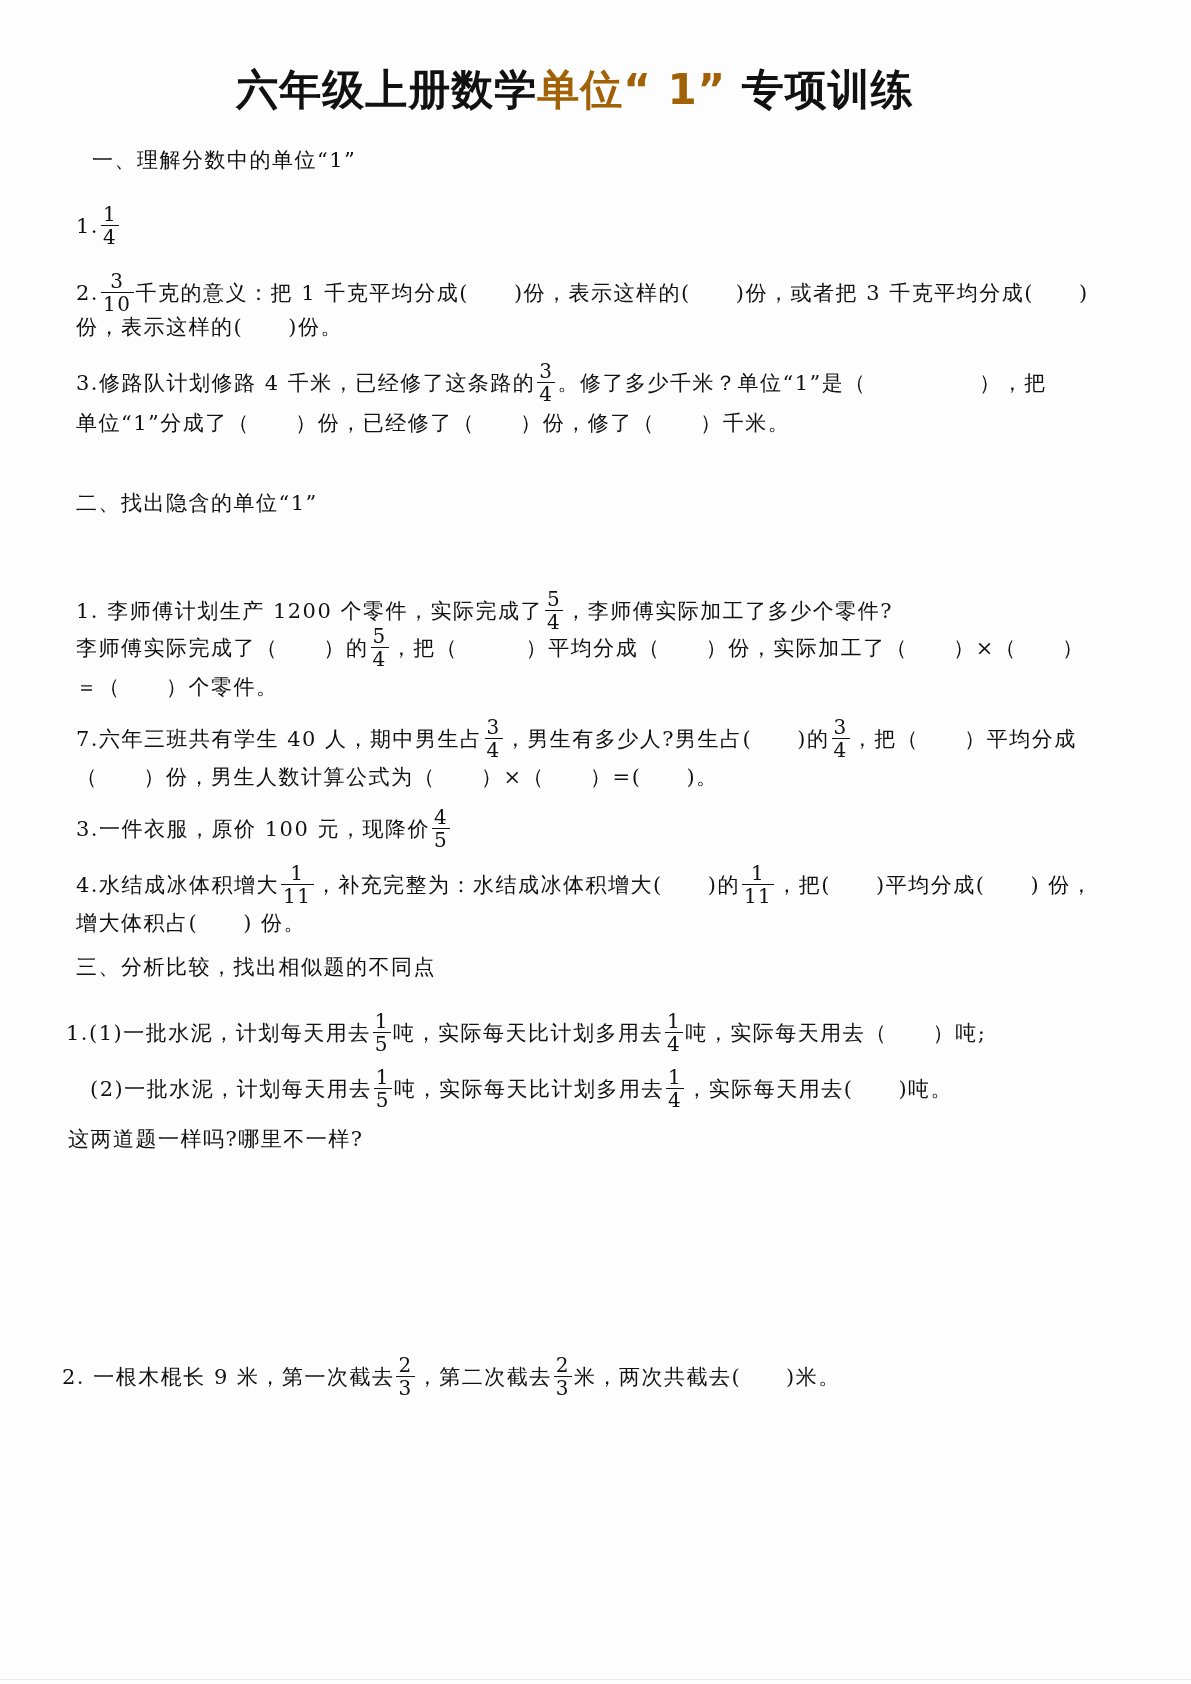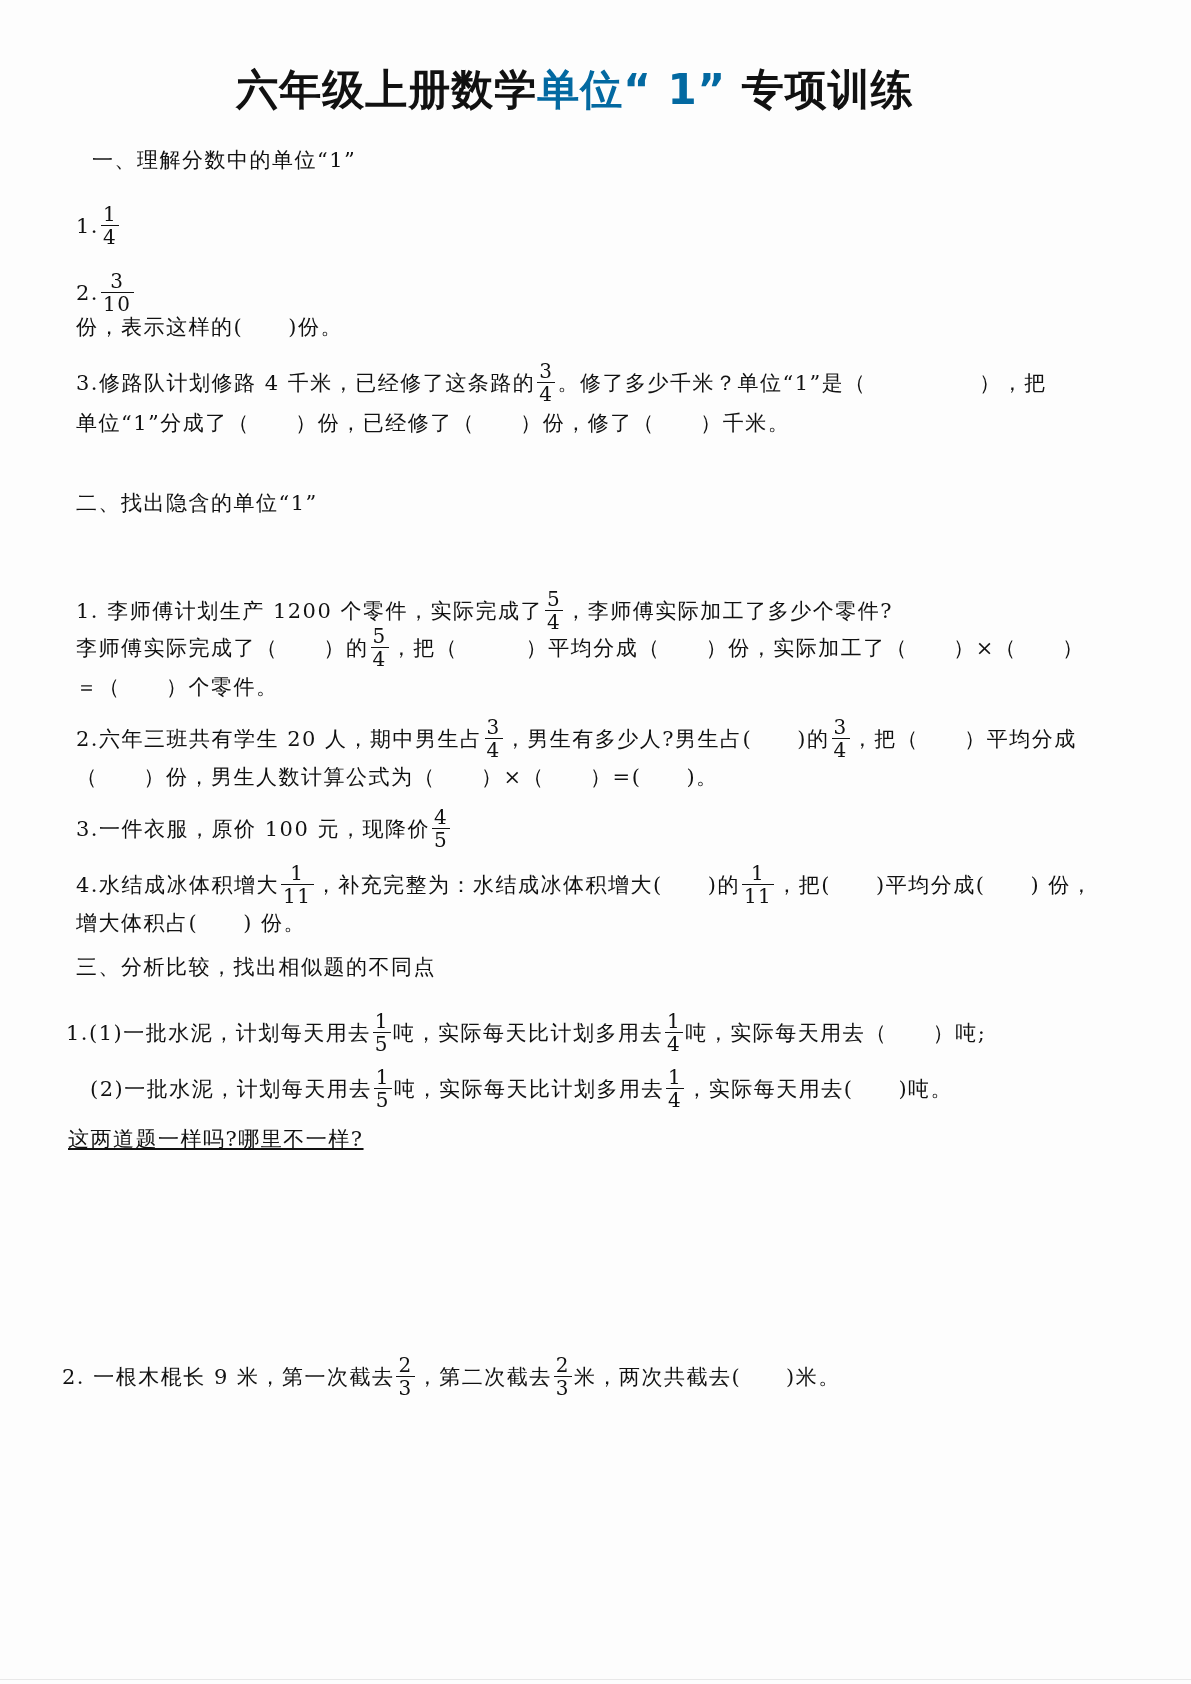--- a/index.html
+++ b/index.html
@@ -5,21 +5,21 @@
     html, body { margin: 0; padding: 0; }
     body {
       width: 1191px; height: 1684px; background: #fdfdfd; position: relative; overflow: hidden;
       font-family: "DejaVu Serif", "Liberation Serif", serif; color: #111;
     }
     .title {
       position: absolute; top: 62px; left: 0; width: 1150px; text-align: center;
       font-family: "DejaVu Sans", "Liberation Sans", sans-serif; font-weight: bold; font-size: 42px;
       letter-spacing: 1px; color: #111;
     }
-    .title .red { color: #0369a1; }
+    .title .red { color: #a16207; }
     .line {
       position: absolute; left: 76px; font-size: 21px; white-space: nowrap; line-height: 30px;
       letter-spacing: 1.5px;
     }
     .line.heading { font-size: 21px; }
     .frac {
       display: inline-flex; flex-direction: column; align-items: center; vertical-align: middle;
       font-size: 20px; line-height: 22px; margin: 0 2px; position: relative; top: -2px;
     }
     .frac .num { padding: 0 2px; }
@@ -42,21 +42,21 @@
       <span class="bar"></span>
       <span class="den">4</span>
     </span>
 </div>
 
 <div class="line" style="top:272px;">
   <span>2.</span><span class="frac">
       <span class="num">3</span>
       <span class="bar"></span>
       <span class="den">10</span>
-    </span>
+    </span><span>千克的意义：把 1 千克平均分成(　　)份，表示这样的(　　)份，或者把 3 千克平均分成(　　)</span>
 </div>
 <div class="line" style="top:312px;">份，表示这样的(　　)份。</div>
 
 <div class="line" style="top:362px;">
   <span>3.修路队计划修路 4 千米，已经修了这条路的</span><span class="frac">
       <span class="num">3</span>
       <span class="bar"></span>
       <span class="den">4</span>
     </span><span>。修了多少千米？单位“1”是（　　　　　），把</span>
 </div>
@@ -74,21 +74,21 @@
 <div class="line" style="top:627px;">
   <span>李师傅实际完成了（　　）的</span><span class="frac">
       <span class="num">5</span>
       <span class="bar"></span>
       <span class="den">4</span>
     </span><span>，把（　　　）平均分成（　　）份，实际加工了（　　）×（　　）</span>
 </div>
 <div class="line" style="top:672px;">＝（　　）个零件。</div>
 
 <div class="line" style="top:718px;">
-  <span>2.六年三班共有学生 20 人，期中男生占</span><span class="frac">
+  <span>7.六年三班共有学生 40 人，期中男生占</span><span class="frac">
       <span class="num">3</span>
       <span class="bar"></span>
       <span class="den">4</span>
     </span><span>，男生有多少人?男生占(　　)的</span><span class="frac">
       <span class="num">3</span>
       <span class="bar"></span>
       <span class="den">4</span>
     </span><span>，把（　　）平均分成</span>
 </div>
 <div class="line" style="top:762px;">（　　）份，男生人数计算公式为（　　）×（　　）=(　　)。</div>
@@ -131,21 +131,21 @@
   <span>(2)一批水泥，计划每天用去</span><span class="frac">
       <span class="num">1</span>
       <span class="bar"></span>
       <span class="den">5</span>
     </span><span>吨，实际每天比计划多用去</span><span class="frac">
       <span class="num">1</span>
       <span class="bar"></span>
       <span class="den">4</span>
     </span><span>，实际每天用去(　　)吨。</span>
 </div>
-<div class="line" style="top:1124px; left:68px;text-decoration:underline;">这两道题一样吗?哪里不一样?</div>
+<div class="line" style="top:1124px; left:68px;">这两道题一样吗?哪里不一样?</div>
 
 <div class="line" style="top:1356px; left:62px;">
   <span>2. 一根木棍长 9 米，第一次截去</span><span class="frac">
       <span class="num">2</span>
       <span class="bar"></span>
       <span class="den">3</span>
     </span><span>，第二次截去</span><span class="frac">
       <span class="num">2</span>
       <span class="bar"></span>
       <span class="den">3</span>

